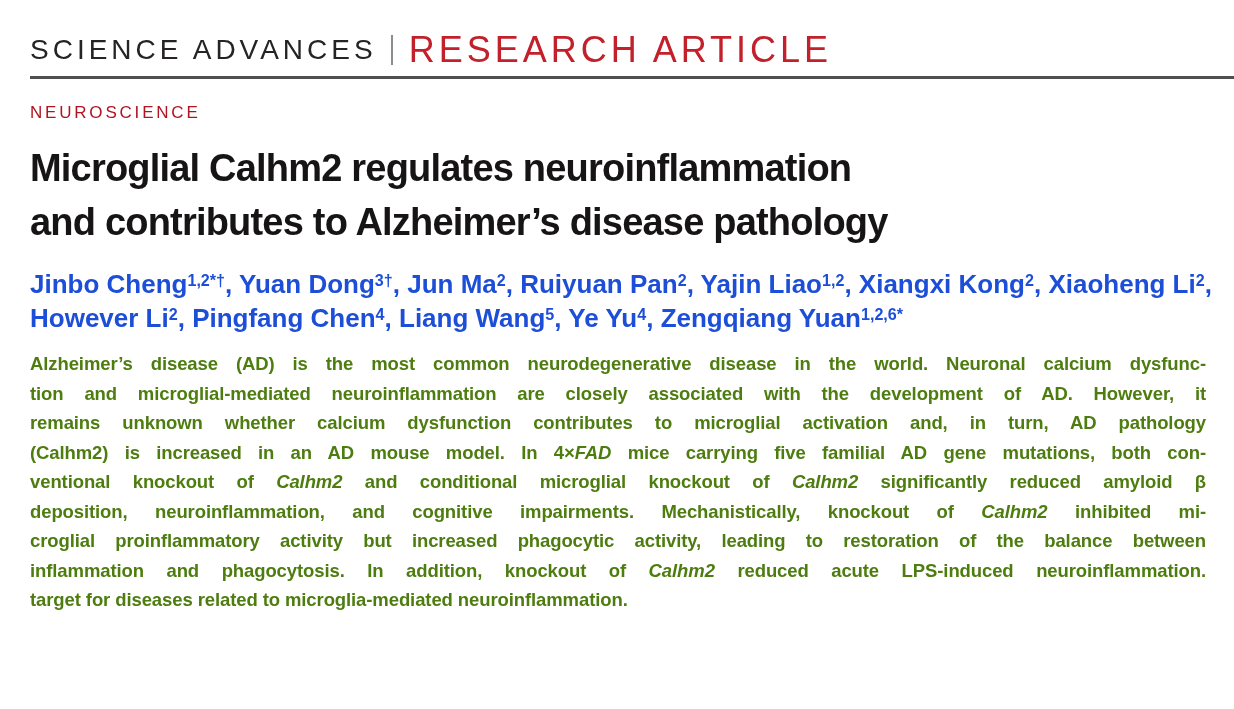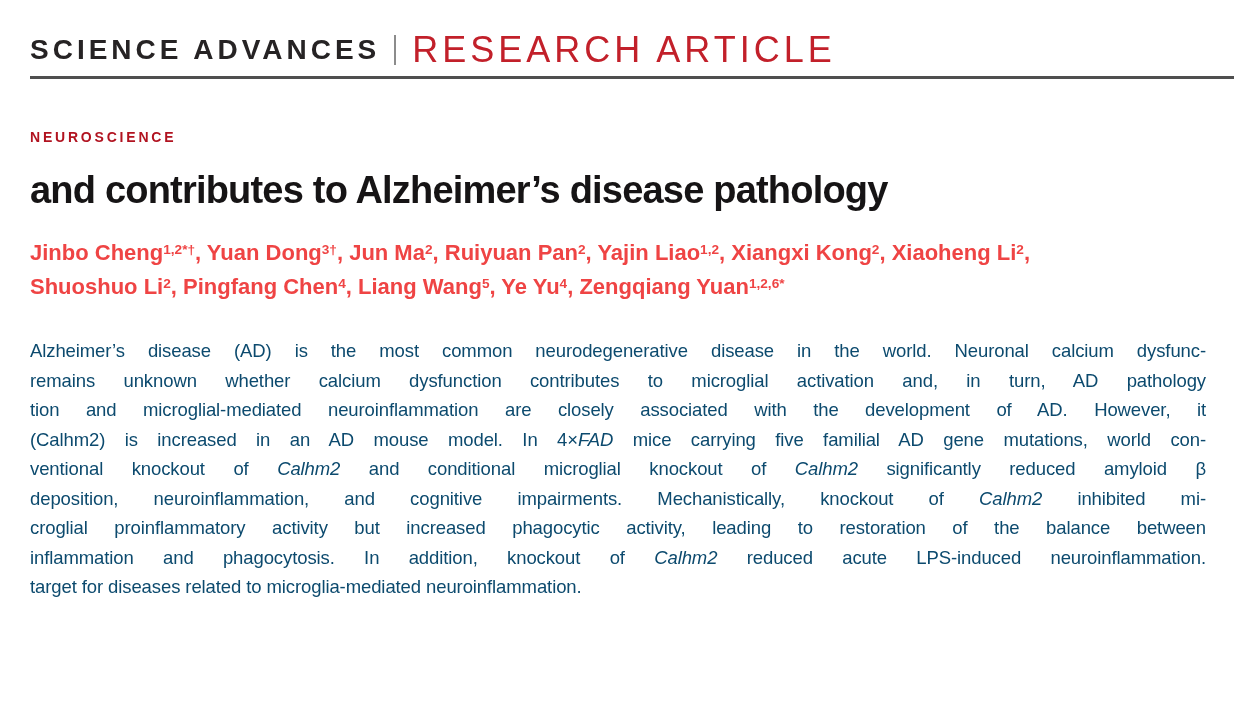--- a/index.html
+++ b/index.html
@@ -14,59 +14,59 @@
   body{
     width:1234px;height:709px;overflow:hidden;background:#ffffff;
     font-family:"Liberation Sans","DejaVu Sans",sans-serif;
     color:var(--text-black);
     -webkit-font-smoothing:antialiased;
   }
   .page{padding:34px 28px 0 30px;}
 
   .banner{display:flex;align-items:center;height:32px;}
   .brand{
-    font-size:28px;font-weight:700;letter-spacing:4px;color:#262324;
+    font-size:28px;font-weight:400;letter-spacing:4px;color:#262324;
     white-space:nowrap;
   }
   .sep{
     display:inline-block;width:2px;height:30px;background:var(--divider-gray);
     margin:0 16px 0 14px;flex:0 0 auto;
   }
   .arttype{
     font-size:36px;font-weight:400;letter-spacing:4px;color:var(--accent-red);
     white-space:nowrap;
   }
   .rule{height:3px;background:var(--rule-gray);margin:10px -28px 0 0;}
 
   .kicker{
-    margin-top:50px;
+    margin-top:24px;
     color:var(--section-red);
-    font-weight:bold;font-size:14px;letter-spacing:2.8px;
+    font-weight:normal;font-size:17px;letter-spacing:2.8px;
   }
 
   .title{
     margin:18px 0 0 0;padding:0;
     font-size:38px;line-height:54px;font-weight:bold;
     letter-spacing:-0.8px;color:#161415;
   }
   .tline{white-space:nowrap;}
 
   .authors{
     margin-top:20px;
-    font-size:22px;line-height:31px;font-weight:bold;color:#ef4444;
+    font-size:26px;line-height:31px;font-weight:bold;color:#1d4ed8;
   }
   .aline{white-space:nowrap;}
   .authors sup,.abstract sup{
     font-size:0.62em;position:relative;top:-0.45em;vertical-align:baseline;
     letter-spacing:0;
   }
 
   .abstract{
-    margin-top:31px;width:1176px;
-    font-size:18.5px;line-height:29.5px;font-weight:normal;color:#0c4a6e;
+    margin-top:12px;width:1176px;
+    font-size:18.5px;line-height:29.5px;font-weight:bold;color:#4d7c0f;
     letter-spacing:-0.1px;
   }
   .jline{text-align:justify;text-align-last:justify;}
   .jline.last{text-align:right;text-align-last:left;}
   .it{font-style:italic;}
 </style>
 </head>
 <body>
 
 <div class="page">
@@ -75,33 +75,34 @@
     <span class="brand">SCIENCE ADVANCES</span>
     <span class="sep"></span>
     <span class="arttype">RESEARCH ARTICLE</span>
   </header>
 
   <div class="rule"></div>
 
   <div class="kicker">NEUROSCIENCE</div>
 
   <h1 class="title">
+    <div class="tline">Microglial Calhm2 regulates neuroinflammation</div>
     <div class="tline">and contributes to Alzheimer’s disease pathology</div>
   </h1>
 
   <div class="authors">
     <div class="aline"><span>Jinbo Cheng</span><sup>1,2*†</sup><span>, Yuan Dong</span><sup>3†</sup><span>, Jun Ma</span><sup>2</sup><span>, Ruiyuan Pan</span><sup>2</sup><span>, Yajin Liao</span><sup>1,2</sup><span>, Xiangxi Kong</span><sup>2</sup><span>, Xiaoheng Li</span><sup>2</sup><span>,</span></div>
-    <div class="aline"><span>Shuoshuo Li</span><sup>2</sup><span>, Pingfang Chen</span><sup>4</sup><span>, Liang Wang</span><sup>5</sup><span>, Ye Yu</span><sup>4</sup><span>, Zengqiang Yuan</span><sup>1,2,6*</sup></div>
+    <div class="aline"><span>However Li</span><sup>2</sup><span>, Pingfang Chen</span><sup>4</sup><span>, Liang Wang</span><sup>5</sup><span>, Ye Yu</span><sup>4</sup><span>, Zengqiang Yuan</span><sup>1,2,6*</sup></div>
   </div>
 
   <div class="abstract">
     <div class="jline"><span>Alzheimer’s disease (AD) is the most common neurodegenerative disease in the world. Neuronal calcium dysfunc-</span></div>
+    <div class="jline"><span>tion and microglial-mediated neuroinflammation are closely associated with the development of AD. However, it</span></div>
     <div class="jline"><span>remains unknown whether calcium dysfunction contributes to microglial activation and, in turn, AD pathology</span></div>
-    <div class="jline"><span>tion and microglial-mediated neuroinflammation are closely associated with the development of AD. However, it</span></div>
-    <div class="jline"><span>(Calhm2) is increased in an AD mouse model. In 4×</span><span class="it">FAD</span><span> mice carrying five familial AD gene mutations, world con-</span></div>
+    <div class="jline"><span>(Calhm2) is increased in an AD mouse model. In 4×</span><span class="it">FAD</span><span> mice carrying five familial AD gene mutations, both con-</span></div>
     <div class="jline"><span>ventional knockout of </span><span class="it">Calhm2</span><span> and conditional microglial knockout of </span><span class="it">Calhm2</span><span> significantly reduced amyloid β</span></div>
     <div class="jline"><span>deposition, neuroinflammation, and cognitive impairments. Mechanistically, knockout of </span><span class="it">Calhm2</span><span> inhibited mi-</span></div>
     <div class="jline"><span>croglial proinflammatory activity but increased phagocytic activity, leading to restoration of the balance between</span></div>
     <div class="jline"><span>inflammation and phagocytosis. In addition, knockout of </span><span class="it">Calhm2</span><span> reduced acute LPS-induced neuroinflammation.</span></div>
     <div class="jline last"><span>target for diseases related to microglia-mediated neuroinflammation.</span></div>
   </div>
 
 </div>
 
 </body></html>

